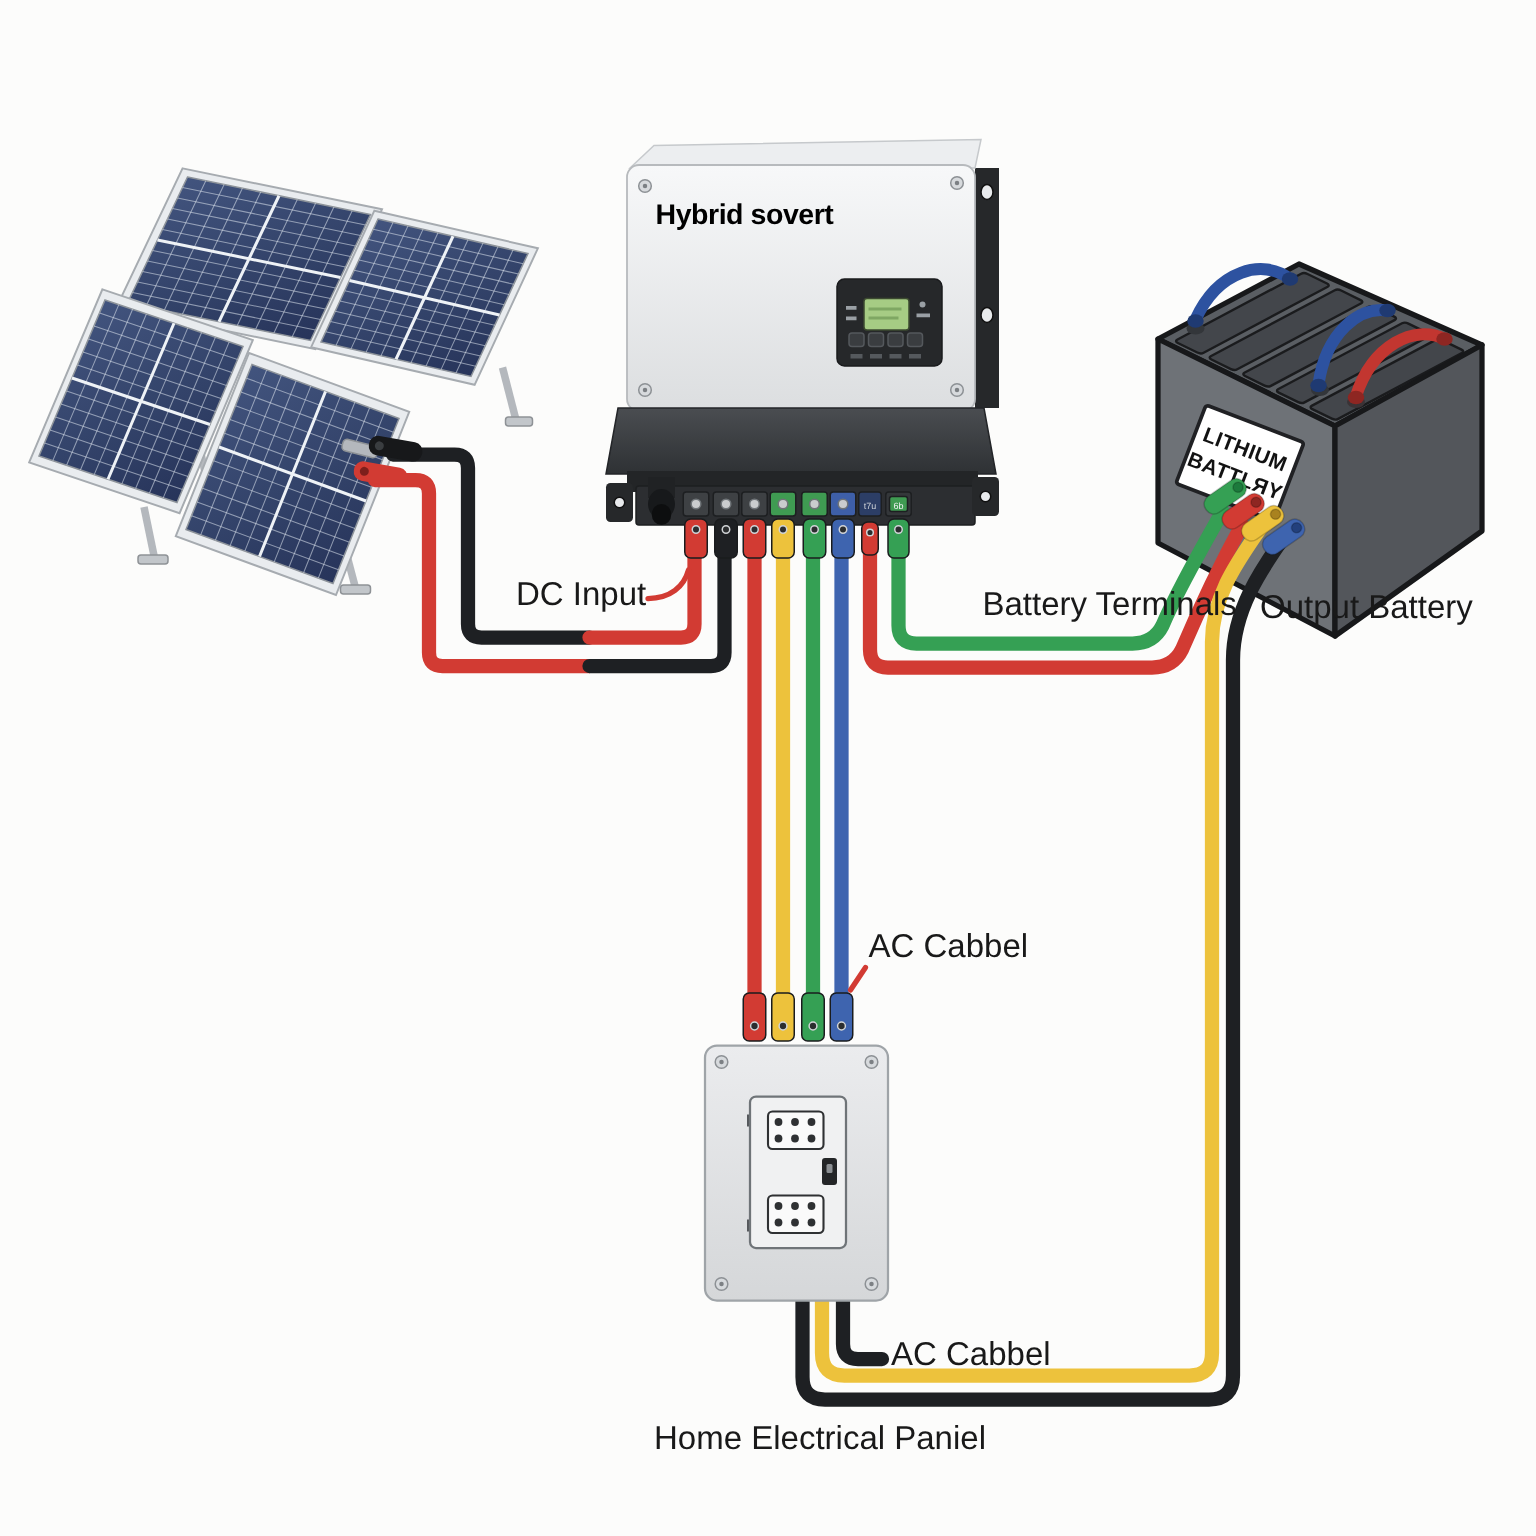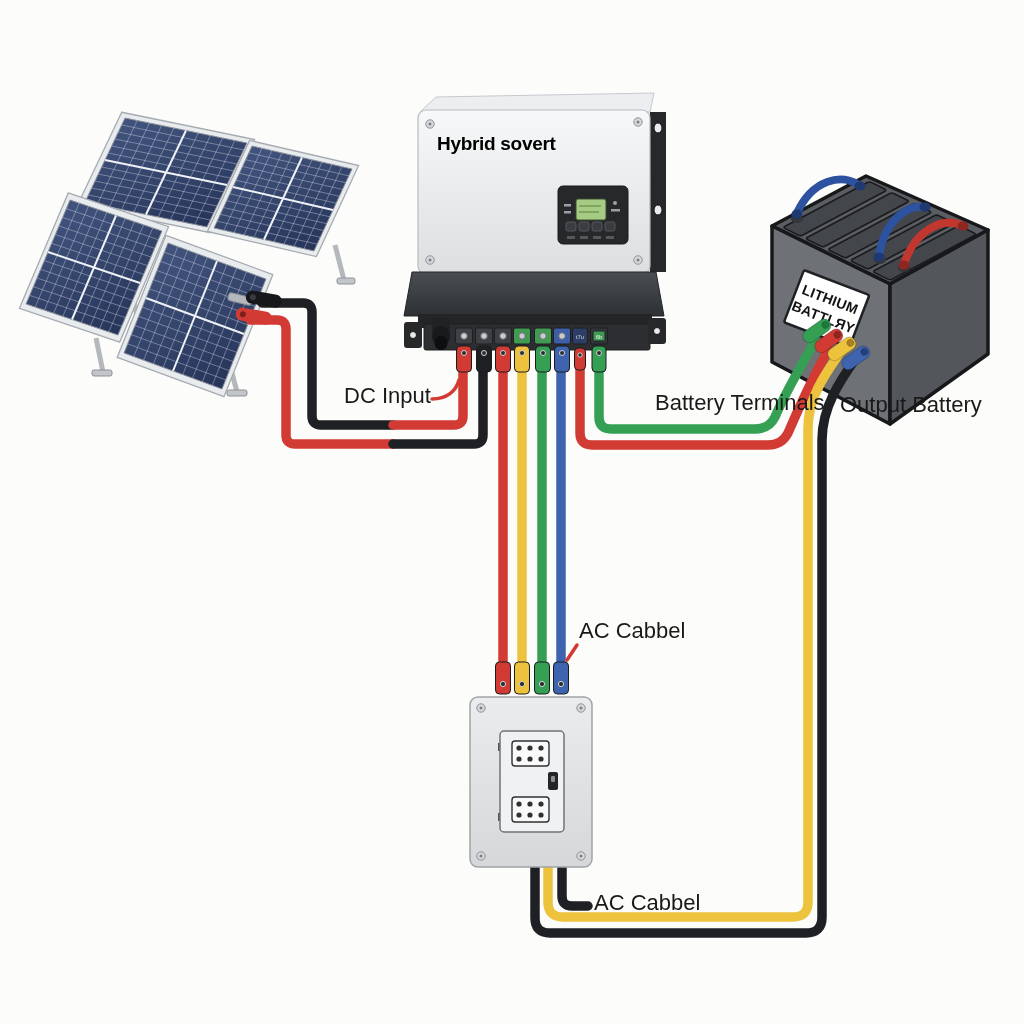--- a/index.html
+++ b/index.html
@@ -299,13 +299,14 @@
   <path d="M432,399 C447,399 456,391 459,380" fill="none" stroke-width="3.5" stroke-linecap="round" stroke="#d23b33"></path>
   <path d="M567,660 L577,645" fill="none" stroke-width="3.5" stroke-linecap="round" stroke="#d23b33"></path>
 </svg>
 
   <div class="label brand" style="left:437px;top:134px;">Hybrid sovert</div>
   <div class="label" style="left:344px;top:384px;text-align:right;">DC Input</div>
   <div class="label" style="left:607px;top:391px;margin-left:48px;">Battery Terminals</div>
   <div class="label" style="left:840px;top:393px;">Output Battery</div>
   <div class="label" style="left:579px;top:619px;">AC Cabbel</div>
   <div class="label" style="left:594px;top:891px;">AC Cabbel</div>
+  <div class="label" style="left:436px;top:947px;">Home Electrical Paniel</div>
 </div>
 
 </body></html>

